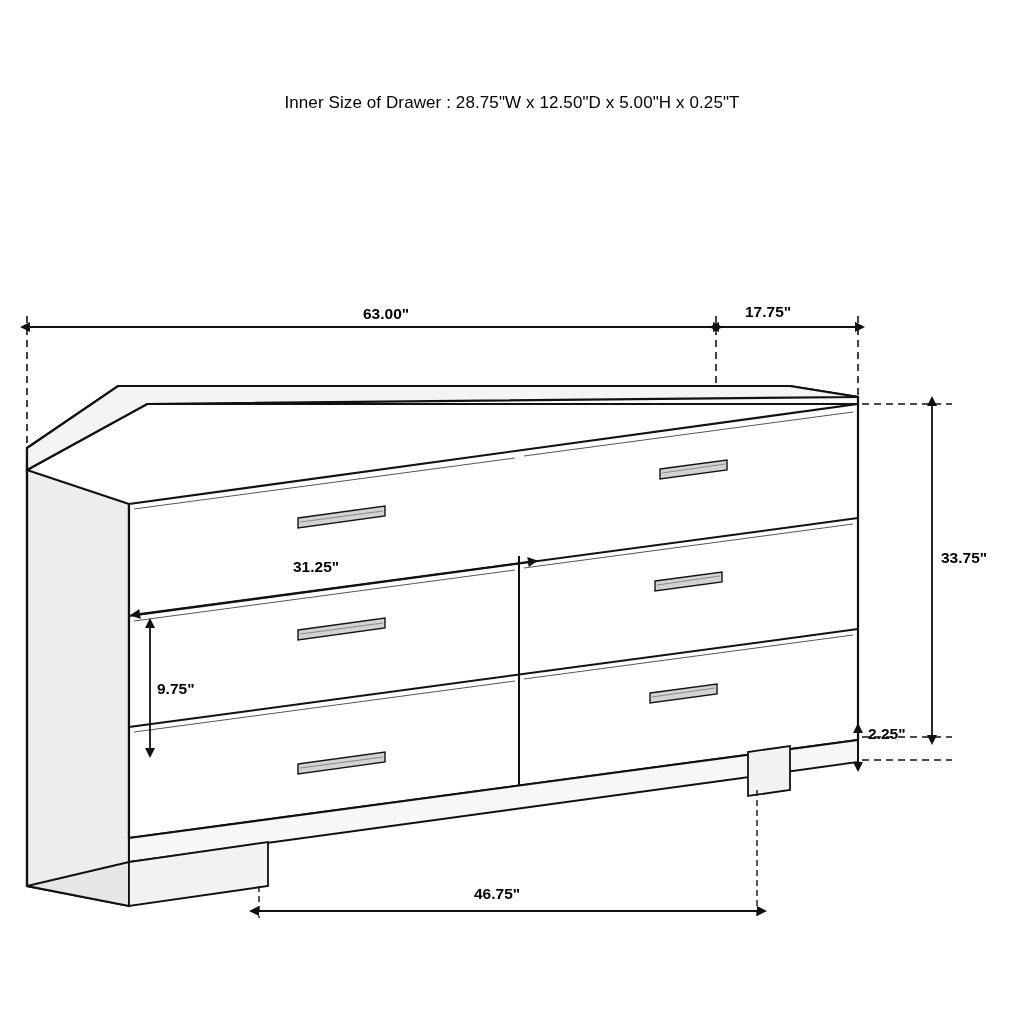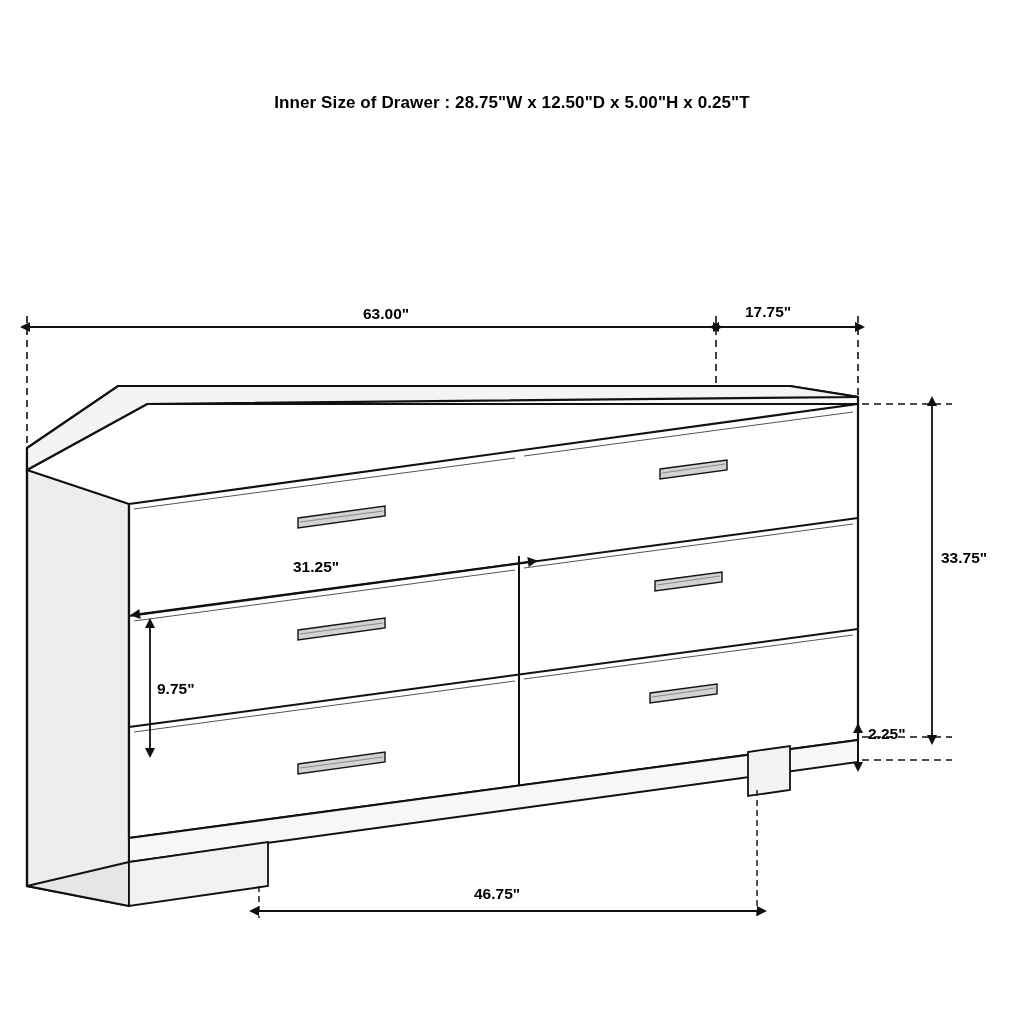--- a/index.html
+++ b/index.html
@@ -21,21 +21,21 @@
     width: 1024px;
     height: 1024px;
   }
   .title {
     position: absolute;
     left: 0;
     top: 93px;
     width: 1024px;
     text-align: center;
     font-size: 17px;
-    font-weight: bold;
+    font-weight: normal;
     letter-spacing: 0.1px;
   }
   svg.diagram {
     position: absolute;
     left: 0;
     top: 0;
     width: 1024px;
     height: 1024px;
   }
   .dimlabel {

